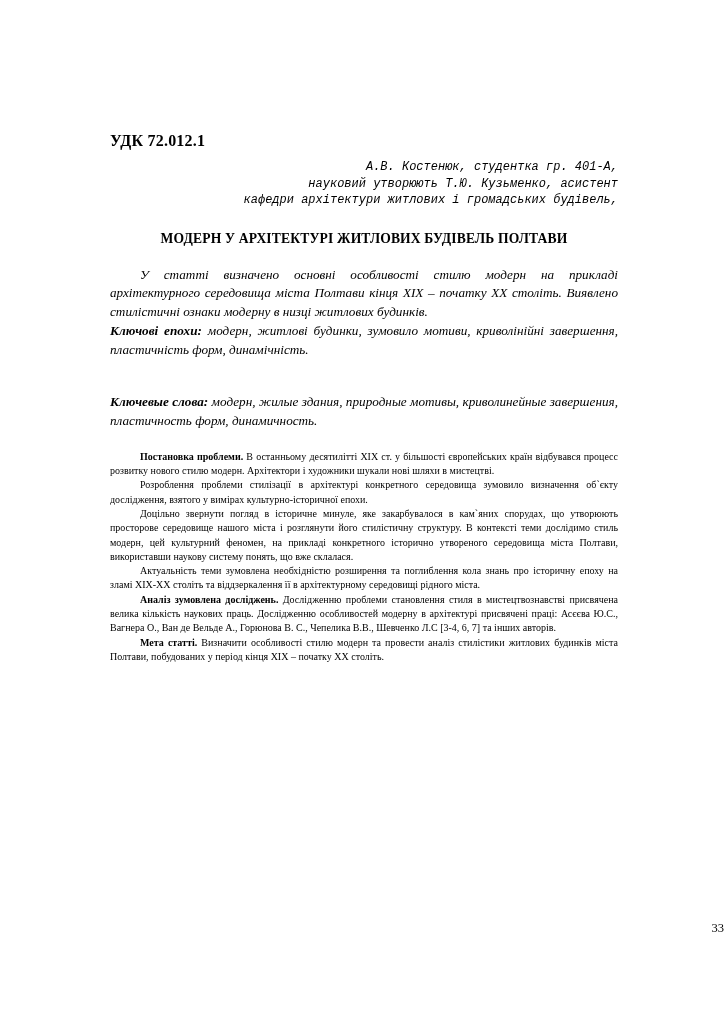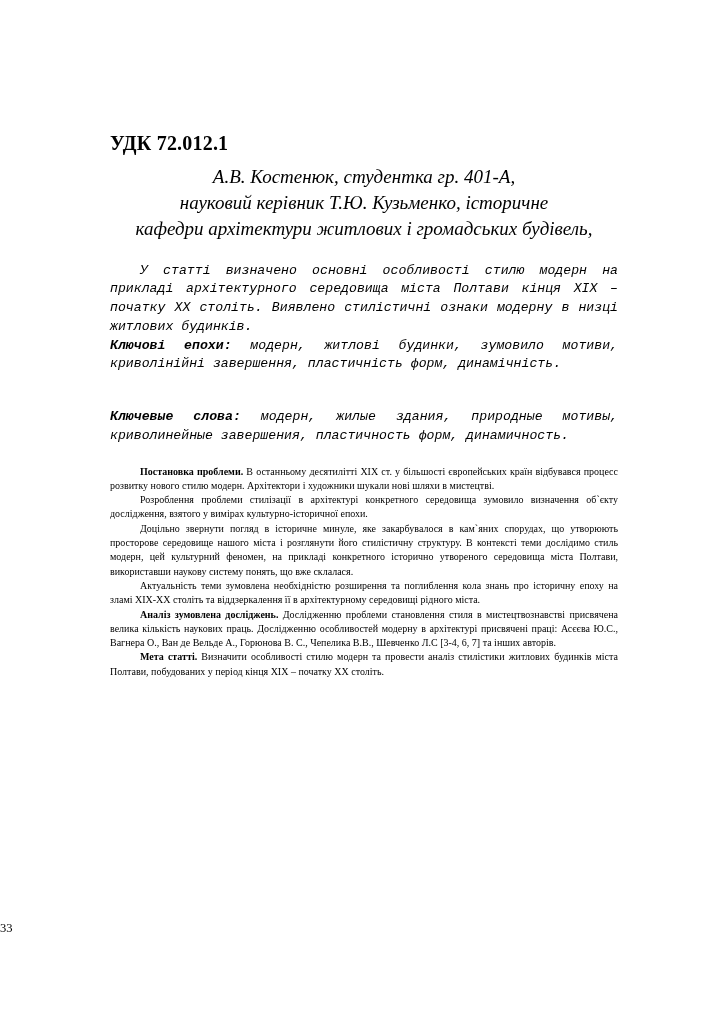--- a/index.html
+++ b/index.html
@@ -24,45 +24,45 @@
   }
   .content {
     position: absolute;
     left: 110px;
     top: 132px;
     width: 508px;
   }
   .udk {
     font-family: "Liberation Serif", serif;
     font-weight: bold;
-    font-size: 20px;
+    font-size: 16px;
     letter-spacing: 0.2px;
   }
   .authors {
     margin-top: 9px;
-    text-align: center;
+    text-align: right;
     font-style: italic;
-    font-size: 19px;
+    font-size: 12px;
     line-height: 1.38;
+    font-family: Liberation Mono, monospace;
   }
   .authors div { white-space: nowrap; }
   .title {
     margin-top: 22px;
     text-align: center;
     font-weight: bold;
     font-size: 13.6px;
     letter-spacing: 0.15px;
   }
   .abstract {
     margin-top: 19px;
     font-style: italic;
     font-size: 13.2px;
     line-height: 1.42;
     text-align: justify;
-    font-family: Liberation Mono, monospace;
   }
   .abstract p { margin: 0; }
   .abstract p.indent { text-indent: 30px; }
   .abstract .kw-label { font-weight: bold; font-style: italic; }
   .abstract-gap { height: 15px; }
   .body-text {
     margin-top: 19px;
     font-size: 10px;
     line-height: 1.43;
     text-align: justify;
@@ -70,38 +70,39 @@
   .body-text p {
     margin: 0;
     text-indent: 30px;
   }
   .body-text b { font-weight: bold; }
   .page-number {
     position: absolute;
     top: 921px;
     left: 0;
     width: 724px;
-    text-align: left;
+    text-align: right;
     font-size: 12.6px;
   }
 </style>
 </head>
 <body>
 
 <div class="page">
   <div class="content">
 
     <div class="udk">УДК 72.012.1</div>
 
     <div class="authors">
       <div>А.В. Костенюк, студентка гр. 401-А,</div>
-      <div>науковий керівник Т.Ю. Кузьменко, історичне</div>
+      <div>науковий утворюють Т.Ю. Кузьменко, асистент</div>
       <div>кафедри архітектури житлових і громадських будівель,</div>
     </div>
 
+    <div class="title">МОДЕРН У АРХІТЕКТУРІ ЖИТЛОВИХ БУДІВЕЛЬ ПОЛТАВИ</div>
 
     <div class="abstract">
       <p class="indent">У статті визначено основні особливості стилю модерн на прикладі архітектурного середовища міста Полтави кінця ХІХ – початку ХХ століть. Виявлено стилістичні ознаки модерну в низці житлових будинків.</p>
       <p><span class="kw-label">Ключові епохи:</span><span> модерн, житлові будинки, зумовило мотиви, криволінійні завершення, пластичність форм, динамічність.</span></p>
     </div>
 
     <div class="abstract-gap"></div>
 
     <div class="abstract">
       <p><span class="kw-label">Ключевые слова:</span><span> модерн, жилые здания, природные мотивы, криволинейные завершения, пластичность форм, динамичность.</span></p>

